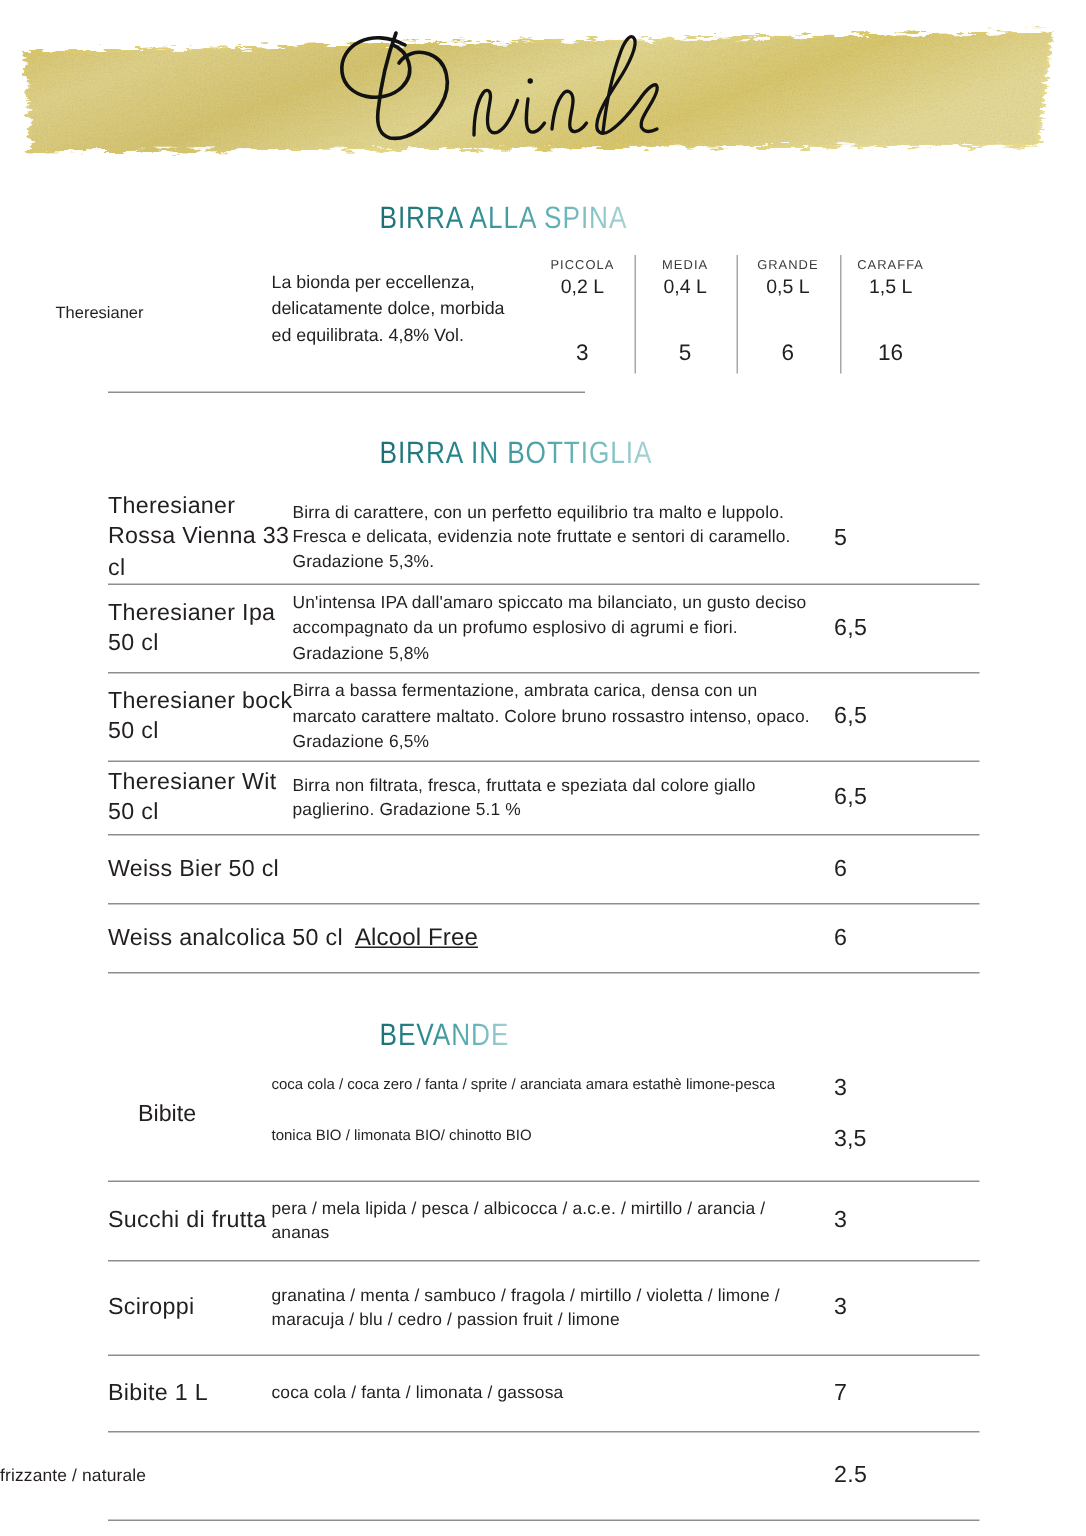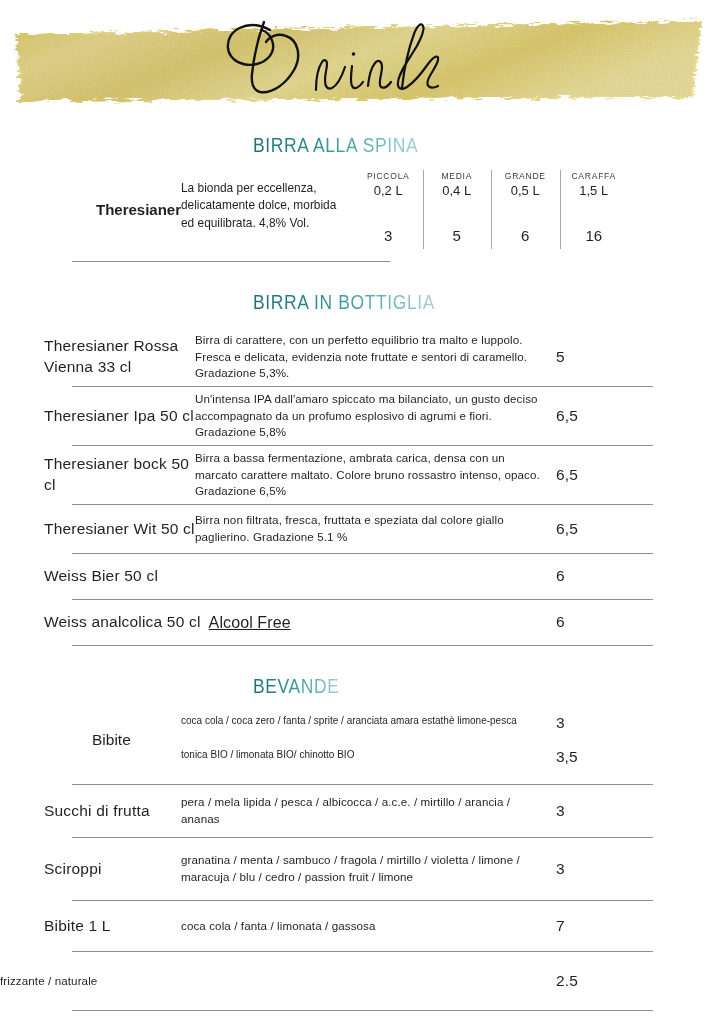--- a/index.html
+++ b/index.html
@@ -52,21 +52,21 @@
 
   .row{
     position:relative;
     display:flex;
     align-items:center;
     padding:0;
     box-sizing:border-box;
   }
   .cell-name{
     width:181px;
-    padding-left:44px;
+    padding-left:72px;
     box-sizing:border-box;
     font-size:15.5px;
     line-height:1.32;
     color:#231f20;
     letter-spacing:0.2px;
     flex:0 0 auto;
   }
   .cell-name.wide{width:195px;}
   .cell-desc{
     flex:1 1 auto;
@@ -91,22 +91,22 @@
     letter-spacing:0.1px;
     color:#231f20;
     margin-left:8px;
     white-space:nowrap;
     text-decoration:underline;
   }
 
   
   .spina-row{display:flex;align-items:stretch;}
   .spina-name{
-    width:181px;padding-left:96px;box-sizing:border-box;
-    font-size:15px;display:flex;align-items:center;font-weight:bold;
+    width:181px;padding-left:37px;box-sizing:border-box;
+    font-size:11px;display:flex;align-items:center;
   }
   .spina-desc{
     width:165px;
     font-size:11.9px;line-height:1.45;
     padding-top:14px;
     box-sizing:border-box;
   }
   .sizes{display:flex;flex:1 1 auto;padding-left:8px;}
   .size-col{
     flex:1 1 0;

